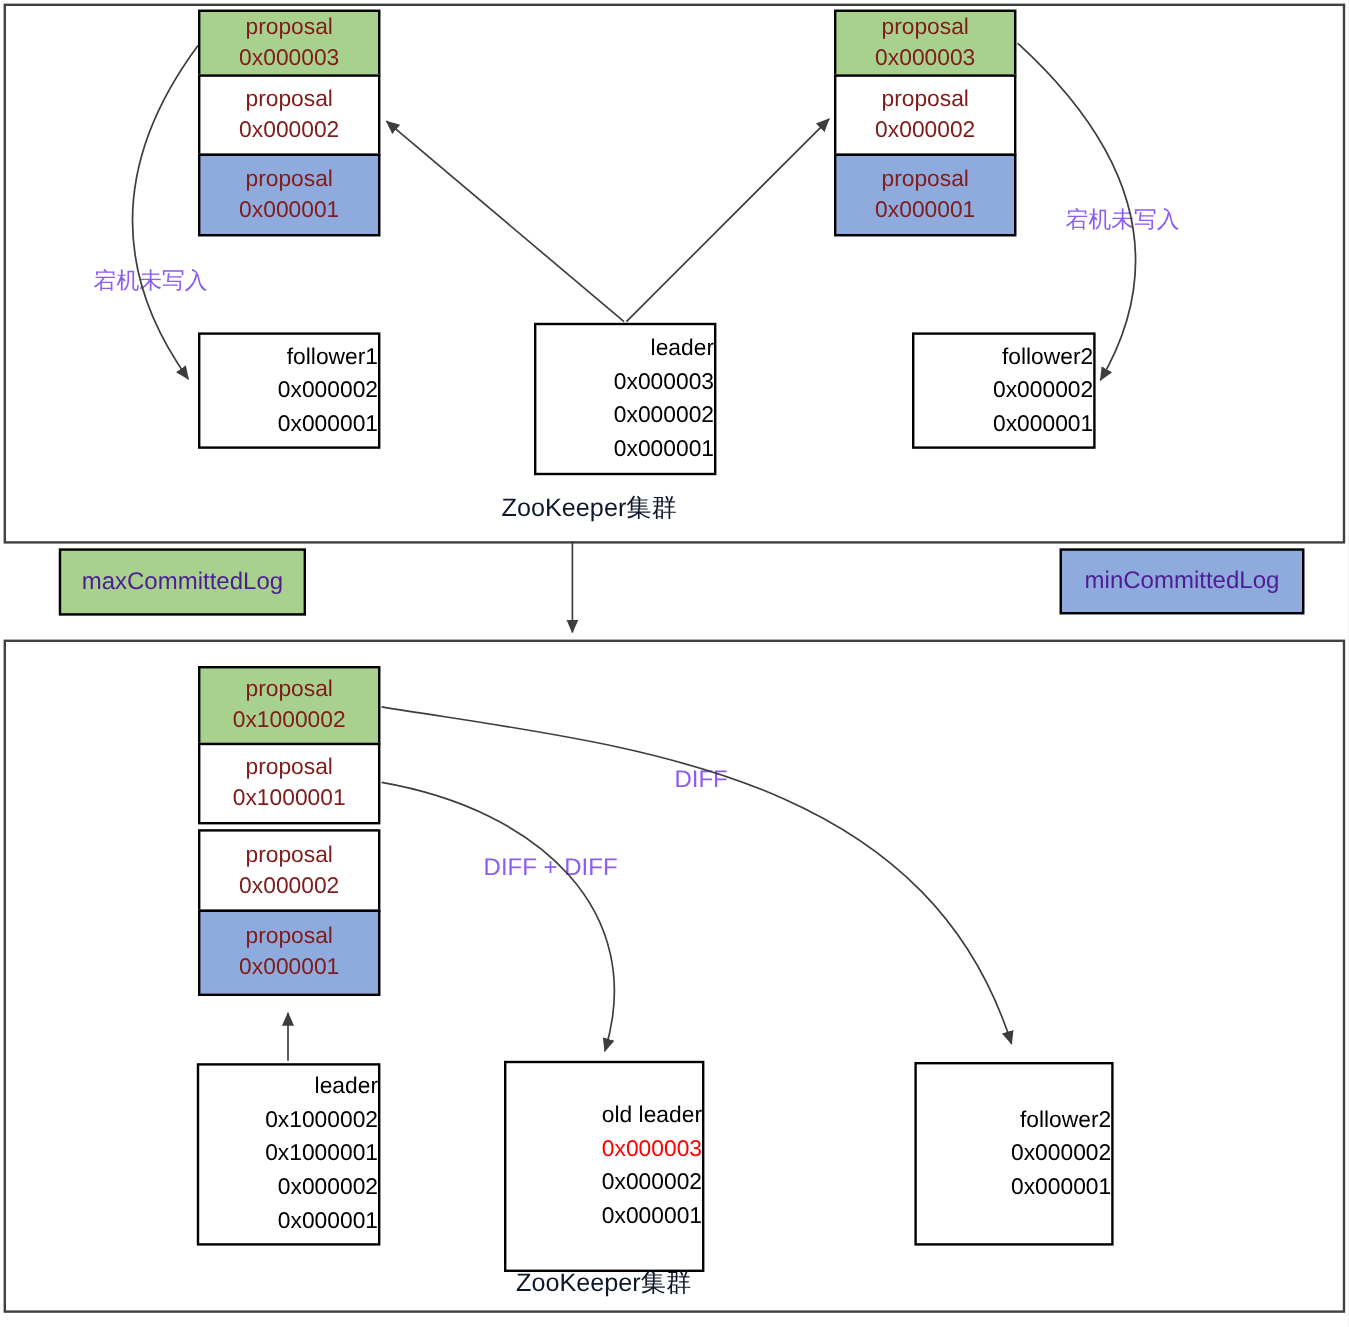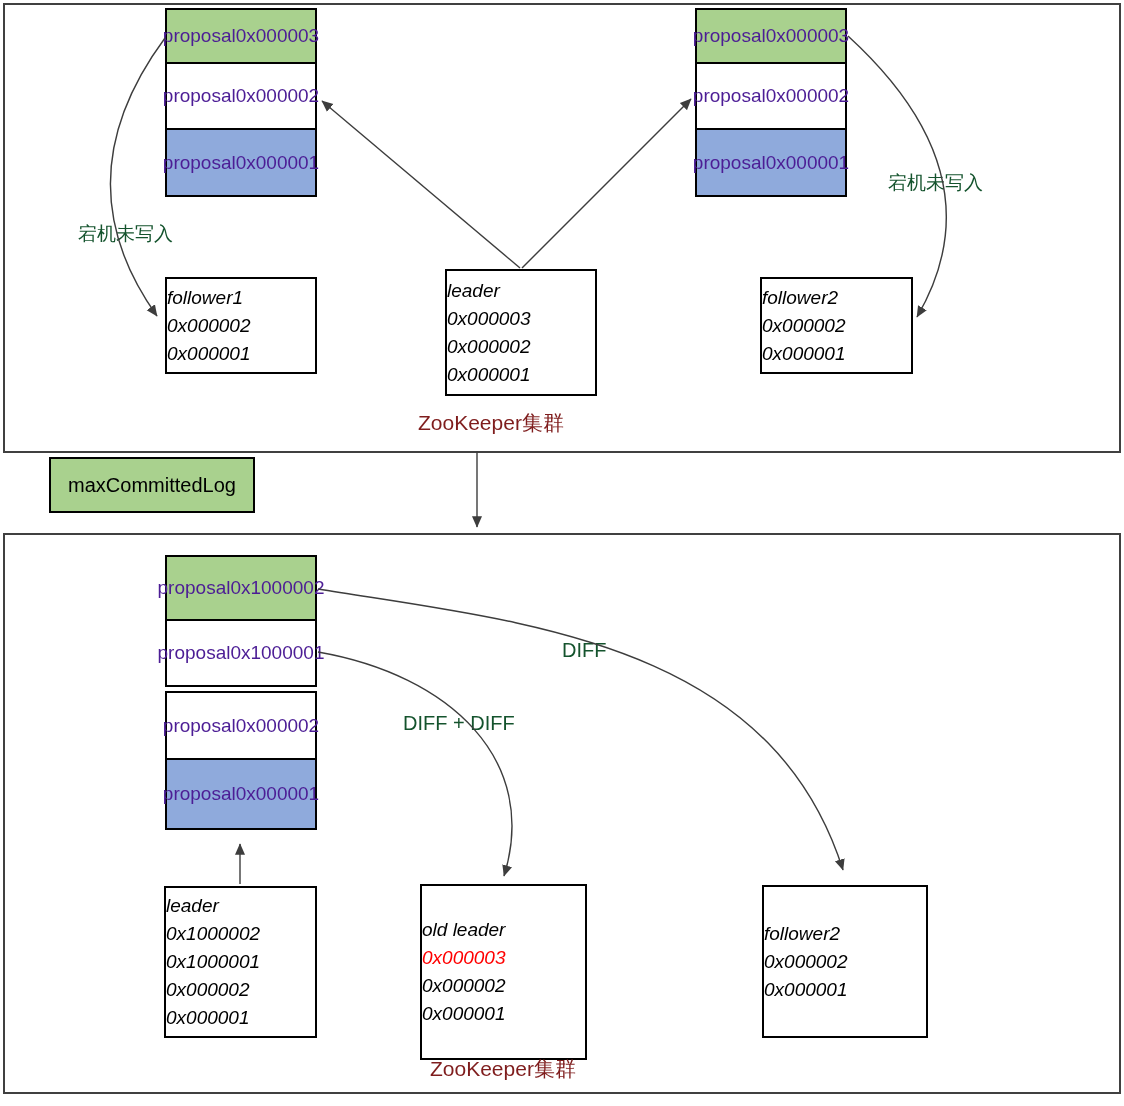--- a/index.html
+++ b/index.html
@@ -1,31 +1,31 @@
 <!DOCTYPE html>
 <html><head>
 <meta charset="utf-8">
 <style>
   html,body{margin:0;padding:0;background:#fff;}
   body{font-family:"Liberation Sans","DejaVu Sans",sans-serif;}
   #canvas{position:relative;width:1124px;height:1106px;background:#fff;outline:1px solid #ababab;overflow:hidden;}
   .section{position:absolute;border:2px solid #404040;background:transparent;}
   .stack{position:absolute;width:152px;}
-  .prow{box-sizing:border-box;border:2px solid #000;width:152px;display:flex;justify-content:center;align-items:center;font-size:19px;line-height:26px;color:#4c1d95;margin-top:-2px;}
+  .prow{box-sizing:border-box;border:2px solid #000;width:152px;display:flex;flex-direction:column;justify-content:center;align-items:center;font-size:19px;line-height:26px;color:#7f1d1d;margin-top:-2px;}
   .prow:first-child{margin-top:0;}
   .prow.green{background:#A9D18E;}
   .prow.white{background:#ffffff;}
   .prow.blue{background:#8FAADC;}
   .gap{height:6px;}
-  .node{position:absolute;box-sizing:border-box;border:2px solid #000;background:#fff;display:flex;flex-direction:column;justify-content:center;align-items:flex-start;font-size:19px;line-height:28px;color:#000;font-style:italic;}
-  .badge{position:absolute;box-sizing:border-box;border:2px solid #000;display:flex;justify-content:center;align-items:center;font-size:20px;color:#000000;}
+  .node{position:absolute;box-sizing:border-box;border:2px solid #000;background:#fff;display:flex;flex-direction:column;justify-content:center;align-items:flex-end;font-size:19px;line-height:28px;color:#000;}
+  .badge{position:absolute;box-sizing:border-box;border:2px solid #000;display:flex;justify-content:center;align-items:center;font-size:20px;color:#4c1d95;}
   .badge.green{background:#A9D18E;}
   .badge.blue{background:#8FAADC;}
-  .lbl{position:absolute;font-size:19px;color:#14532d;white-space:nowrap;}
-  .caption{position:absolute;font-size:21px;color:#7f1d1d;white-space:nowrap;}
+  .lbl{position:absolute;font-size:19px;color:#8b5cf6;white-space:nowrap;}
+  .caption{position:absolute;font-size:21px;color:#0f172a;white-space:nowrap;}
   .red{color:#FF0000;}
   svg.overlay{position:absolute;left:0;top:0;width:1124px;height:1106px;pointer-events:none;}
   svg .ln{fill:none;stroke:#3d3d3d;stroke-width:1.4;}
 </style>
 </head>
 <body>
 
 <div id="canvas">
 
   <div class="section" style="left:3px;top:3px;width:1114px;height:446px;"></div>
@@ -79,20 +79,21 @@
 
   <div class="node" style="left:760px;top:277px;width:153px;height:97px;">
     <div>follower2</div>
     <div>0x000002</div>
     <div>0x000001</div>
   </div>
 
   <div class="caption" style="left:418px;top:409px;">ZooKeeper集群</div>
 
   <div class="badge green" style="left:49px;top:457px;width:206px;height:56px;">maxCommittedLog</div>
+  <div class="badge blue" style="left:883px;top:457px;width:204px;height:55px;">minCommittedLog</div>
 
   <div class="stack" style="left:165px;top:555px;">
     <div class="prow green" style="height:66px;">
       <div>proposal</div>
       <div>0x1000002</div>
     </div>
     <div class="prow white" style="height:68px;">
       <div>proposal</div>
       <div>0x1000001</div>
     </div>

